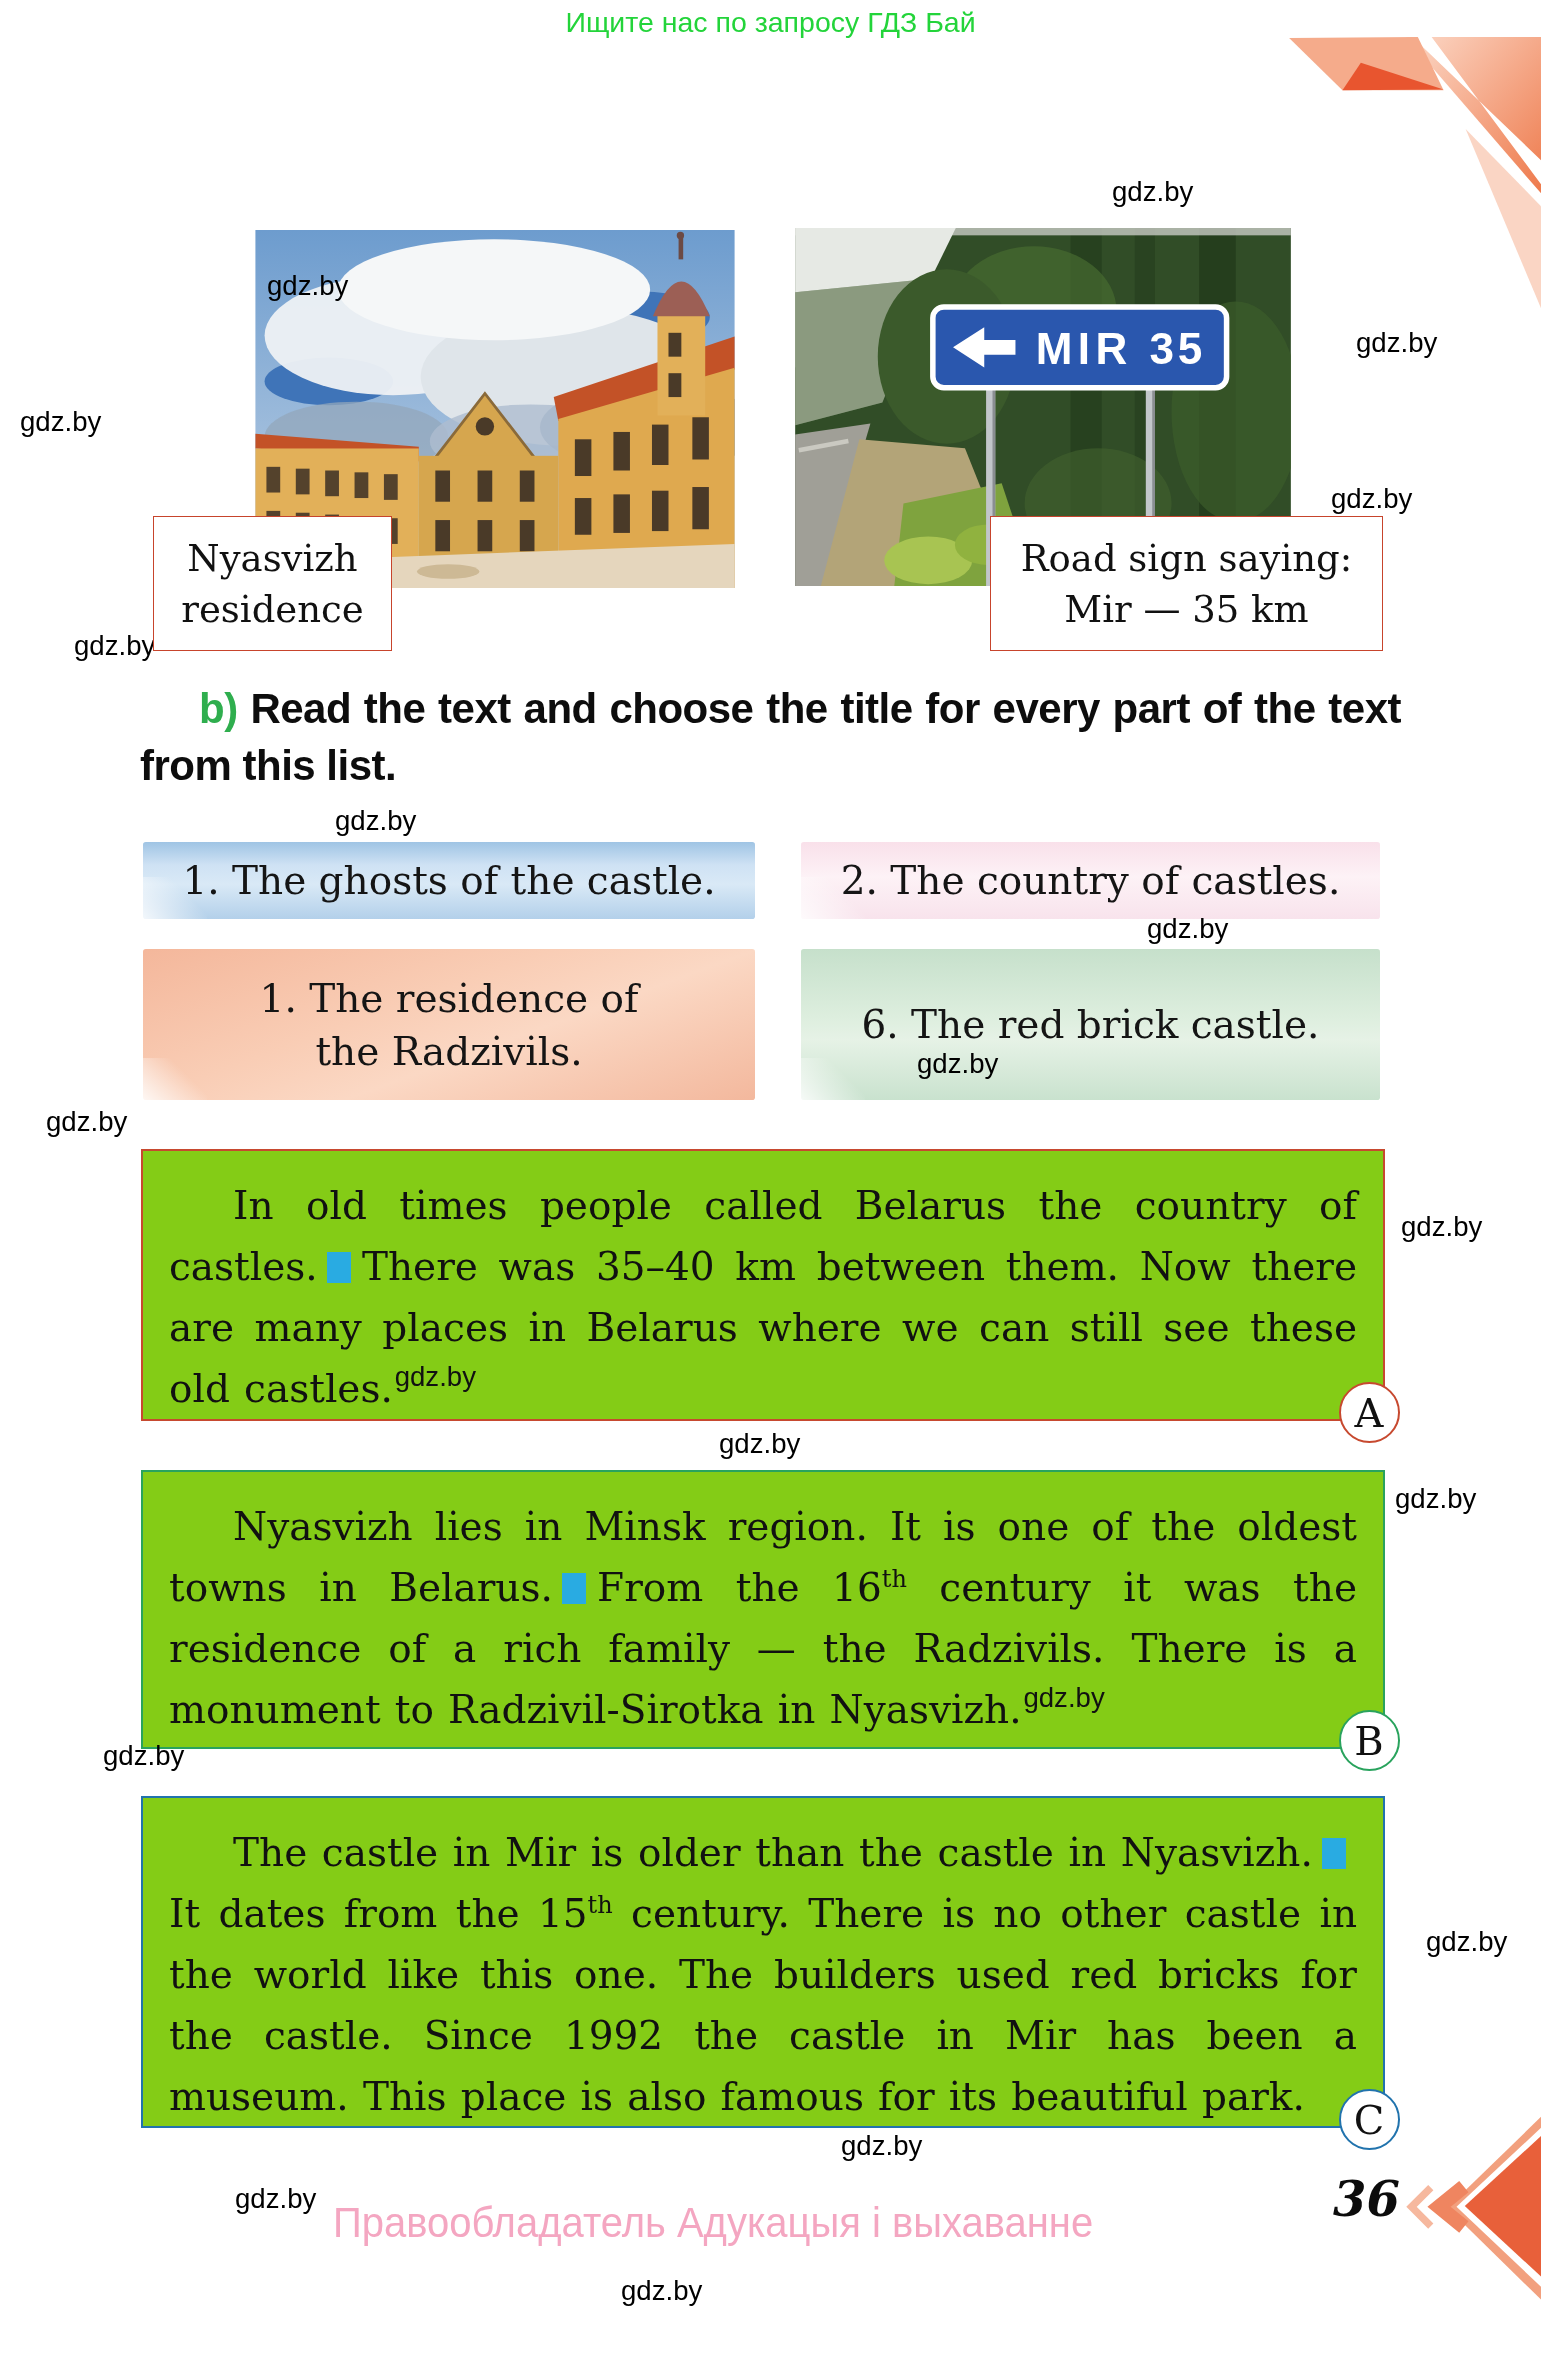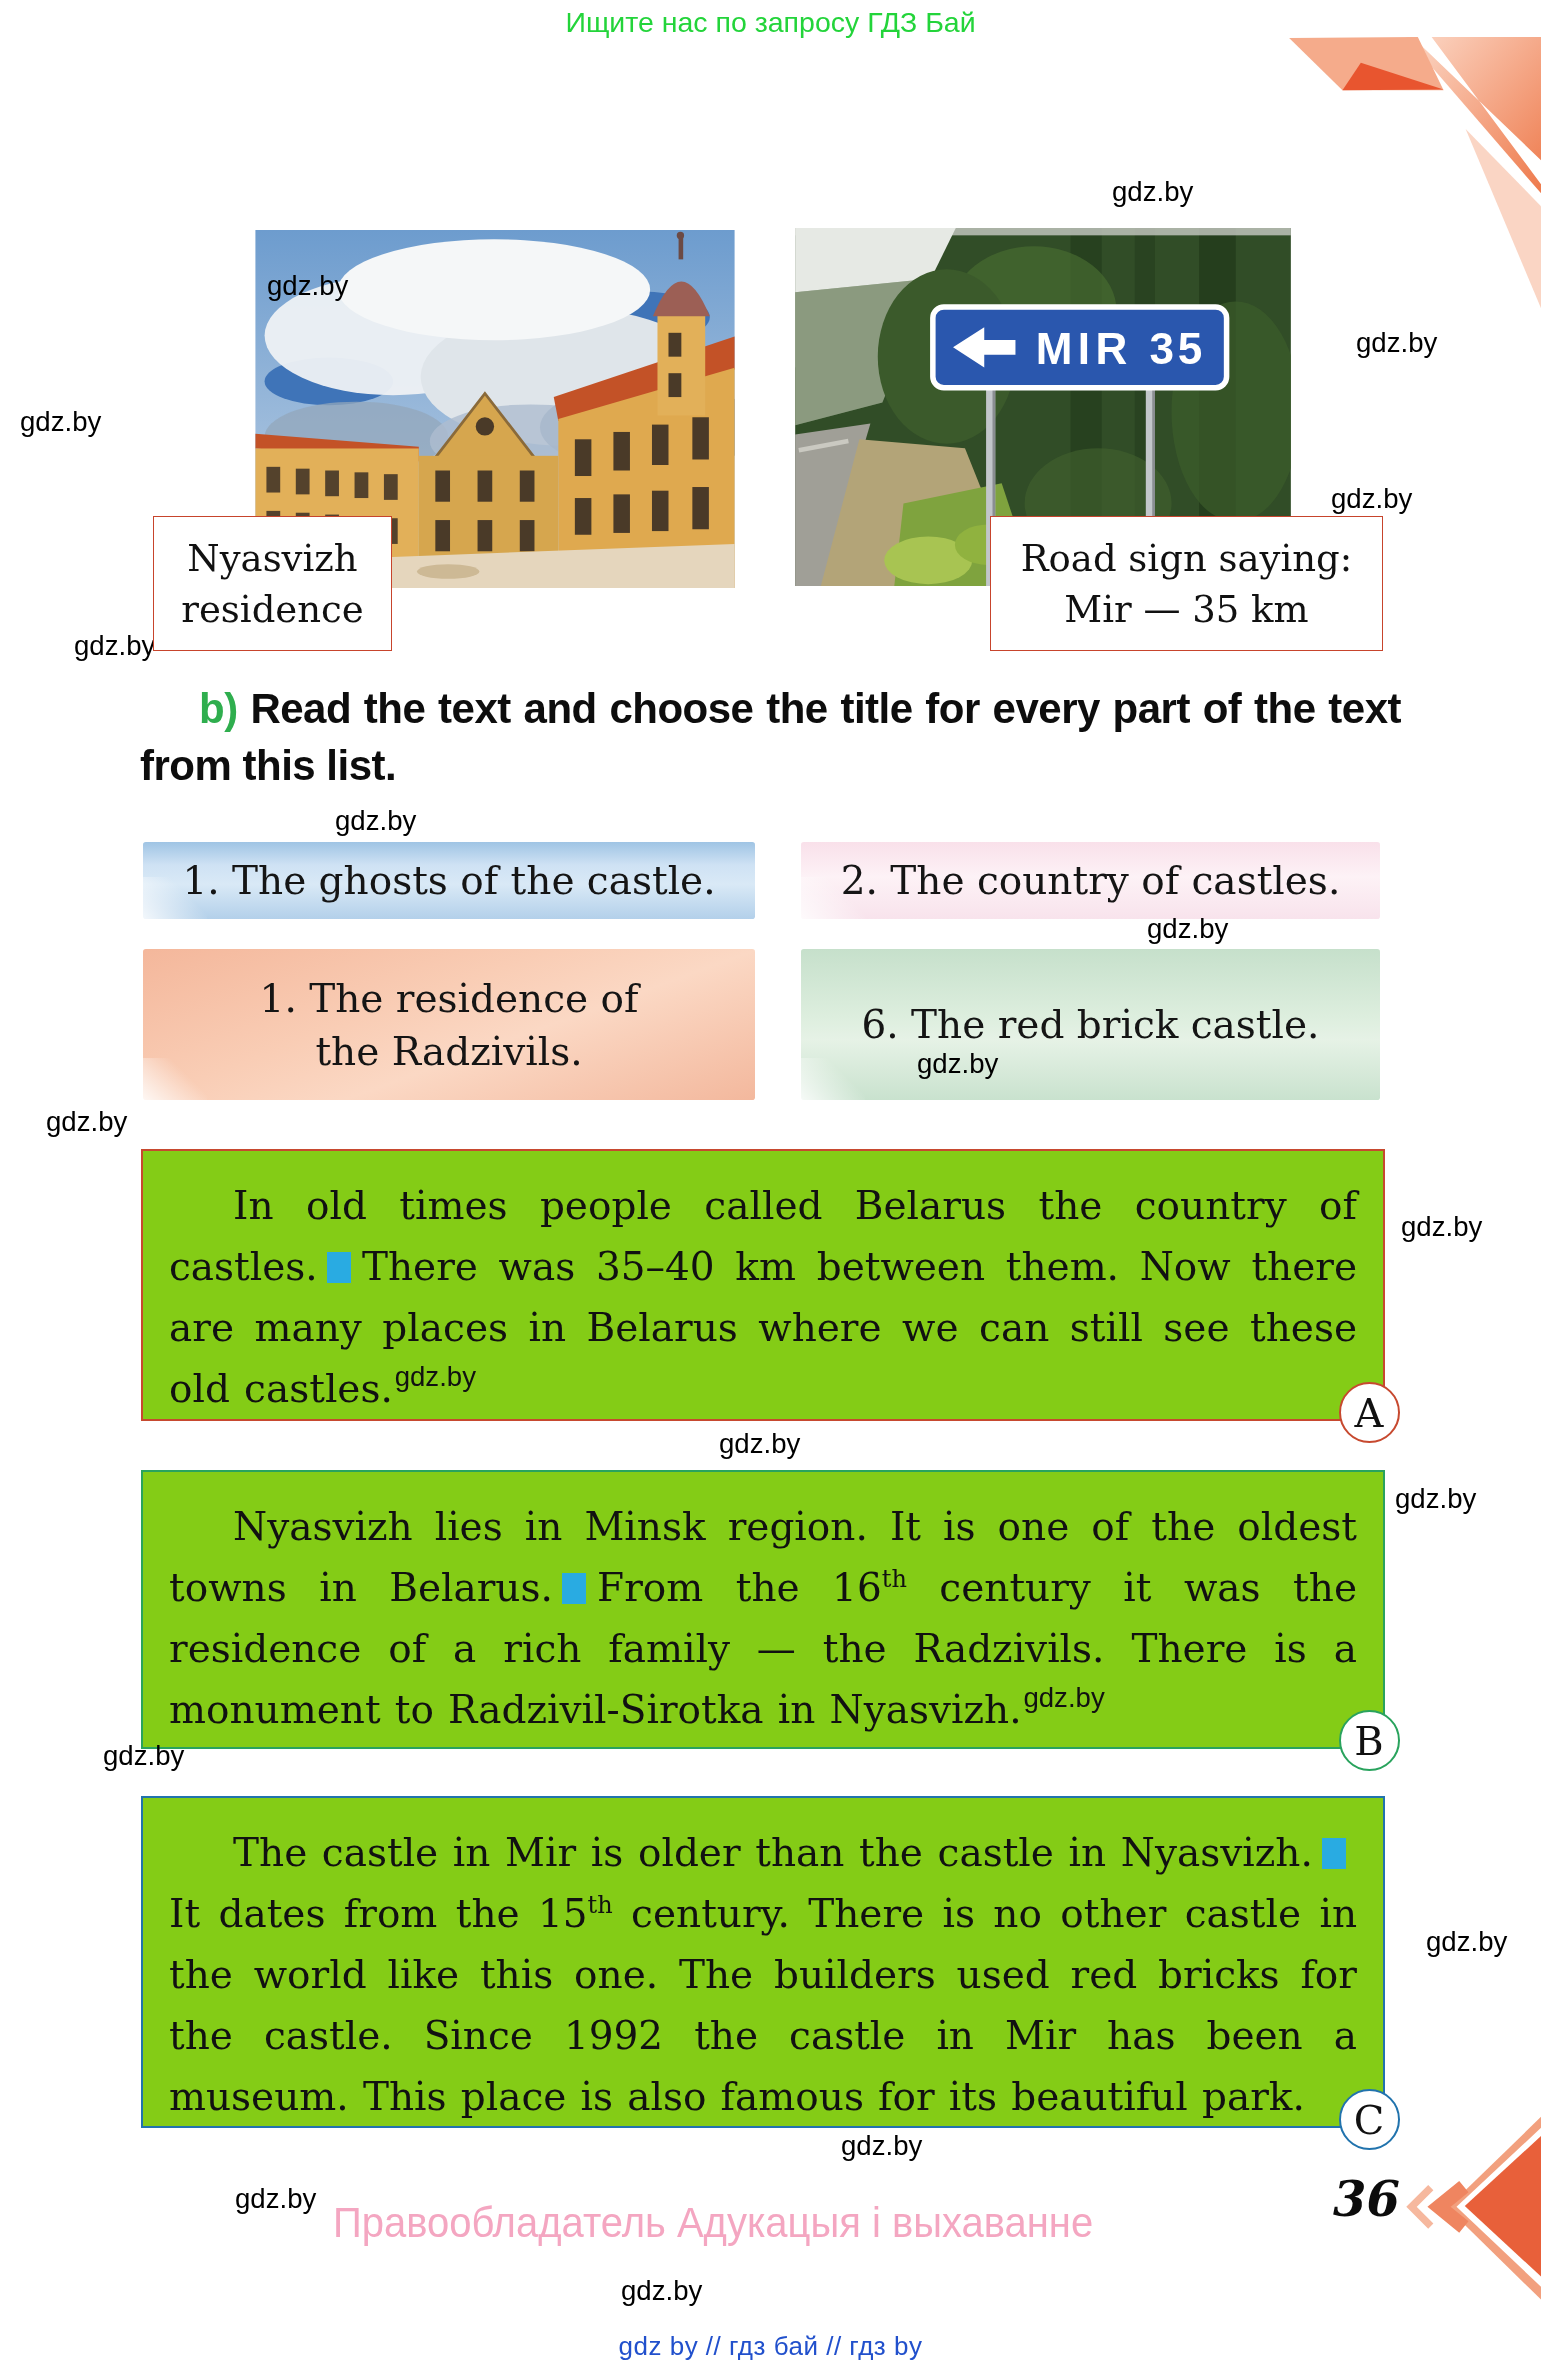--- a/index.html
+++ b/index.html
@@ -215,21 +215,20 @@
   <div class="pagenum">36</div>
 
   <svg class="deco" style="left:1406px;top:2114px;" width="135" height="193" viewBox="0 0 147 210">
     <polygon points="45,102 147,3 147,202" fill="#f2a07e"></polygon>
     <polygon points="55,101 147,15 147,188" fill="#ffffff"></polygon>
     <polygon points="64,100 147,24 147,177" fill="#e8603a"></polygon>
     <path d="M63,79 L36,101 L63,123" stroke="#ef8560" stroke-width="16" fill="none"></path>
     <path d="M27,80 L6,101 L27,122" stroke="#f6b89e" stroke-width="8" fill="none"></path>
   </svg>
 
-  <div class="links">gdz by  //  гдз бай  //  гдз by</div>
 
   <span class="wm" style="left:1112px;top:178px;">gdz.by</span>
   <span class="wm" style="left:1356px;top:329px;">gdz.by</span>
   <span class="wm" style="left:20px;top:408px;">gdz.by</span>
   <span class="wm" style="left:267px;top:272px;">gdz.by</span>
   <span class="wm" style="left:1331px;top:485px;">gdz.by</span>
   <span class="wm" style="left:74px;top:632px;">gdz.by</span>
   <span class="wm" style="left:335px;top:807px;">gdz.by</span>
   <span class="wm" style="left:1147px;top:915px;">gdz.by</span>
   <span class="wm" style="left:917px;top:1050px;">gdz.by</span>

